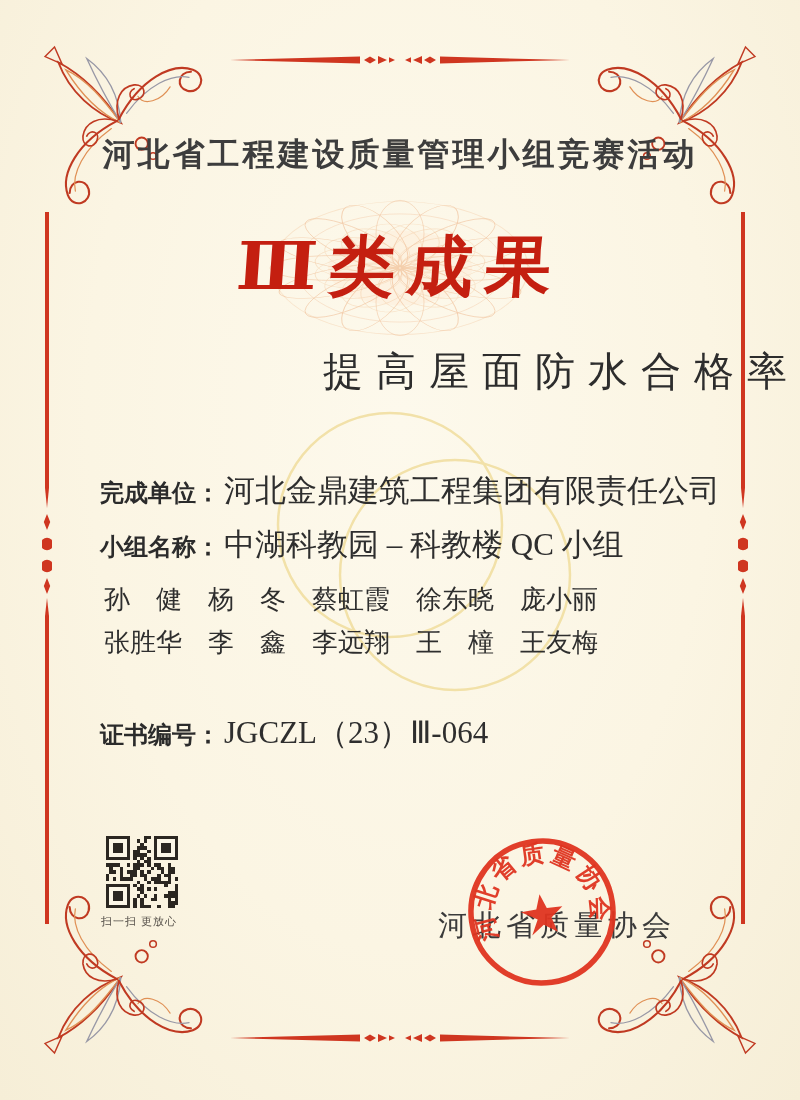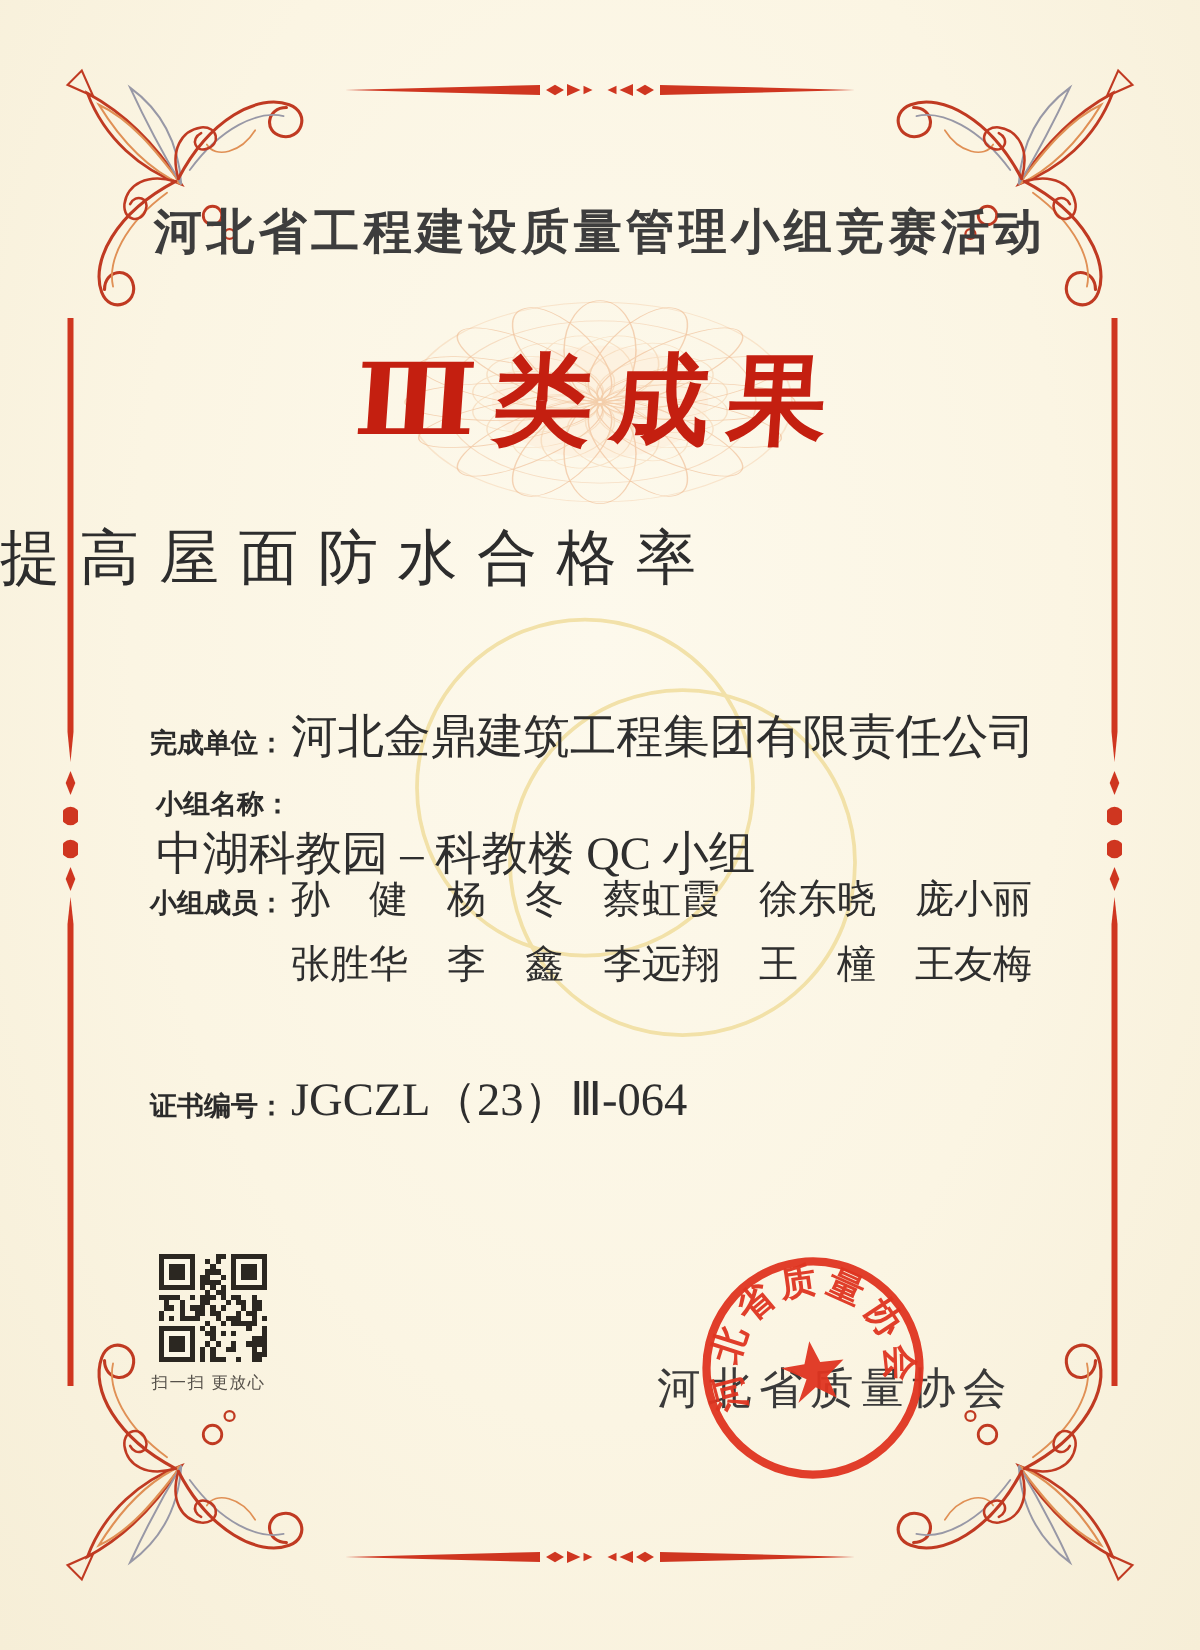--- a/index.html
+++ b/index.html
@@ -21,29 +21,29 @@
   .v-border.left{left:42px;}
   .v-border.right{left:738px;}
   
   .title{position:absolute;top:133px;left:0;width:100%;text-align:center;
     font-family:Liberation Mono, monospace;font-weight:bold;font-size:32px;
     letter-spacing:3px;color:#3d3d3d;}
   .rosette{position:absolute;left:262px;top:196px;width:276px;height:145px;}
   .award{position:absolute;top:222px;left:0;width:100%;text-align:center;
     font-family:"DejaVu Serif",serif;font-weight:bold;font-size:66px;
     letter-spacing:12px;color:#c41f10;transform:skewX(-4deg);}
-  .subtitle{position:absolute;top:344px;left:0;width:100%;text-align:left;
+  .subtitle{position:absolute;top:344px;left:0;width:100%;text-align:right;
     font-size:40px;letter-spacing:13px;color:#2d2d2d;}
   .watermark{position:absolute;left:240px;top:395px;width:340px;height:320px;opacity:.9;}
   .field{position:absolute;left:100px;display:flex;align-items:baseline;z-index:2;}
-  .f-label{font-family:Liberation Serif, serif;font-weight:bold;font-size:18px;
+  .f-label{font-family:Liberation Serif, serif;font-weight:bold;font-size:24px;
     color:#2b2b2b;white-space:nowrap;}
   .f-value{font-size:31px;color:#2e2e2e;margin-left:4px;white-space:nowrap;}
   .row-unit{top:470px;}
-  .row-group{top:524px;flex-direction:column;}
+  .row-group{top:524px;}
   .row-members{top:578px;}
   .row-cert{top:712px;justify-content:center;}
   .member-lines{margin-left:4px;}
   .member-line{font-size:26px;color:#2e2e2e;line-height:43px;white-space:nowrap;}
   .qr-block{position:absolute;left:101px;top:836px;width:82px;text-align:left;z-index:2;}
   .qr-block svg{width:72px;height:72px;display:block;margin:0 auto;}
   .qr-caption{margin-top:6px;font-family:"Liberation Sans",sans-serif;font-size:11px;
     color:#56514a;letter-spacing:1px;white-space:nowrap;}
   .date{position:absolute;left:438px;top:906px;font-size:29px;letter-spacing:5px;
     color:#3a3a3a;z-index:5;white-space:nowrap;}
@@ -179,21 +179,20 @@
     <span class="f-label">完成单位：</span>
     <span class="f-value">河北金鼎建筑工程集团有限责任公司</span>
   </div>
 
   <div class="field row-group">
     <span class="f-label">小组名称：</span>
     <span class="f-value">中湖科教园 – 科教楼 QC 小组</span>
   </div>
 
   <div class="field row-members">
-    <span class="f-label">小组成员：</span>
     <div class="member-lines">
       <div class="member-line">孙　健　杨　冬　蔡虹霞　徐东晓　庞小丽</div>
       <div class="member-line">张胜华　李　鑫　李远翔　王　橦　王友梅</div>
     </div>
   </div>
 
   <div class="field row-cert">
     <span class="f-label">证书编号：</span>
     <span class="f-value">JGCZL（23）Ⅲ-064</span>
   </div>

